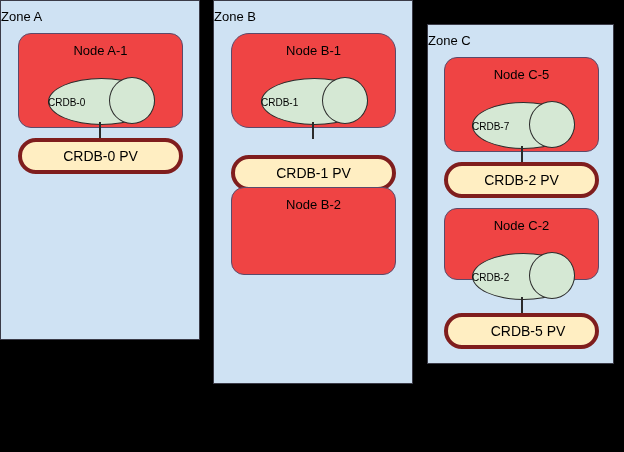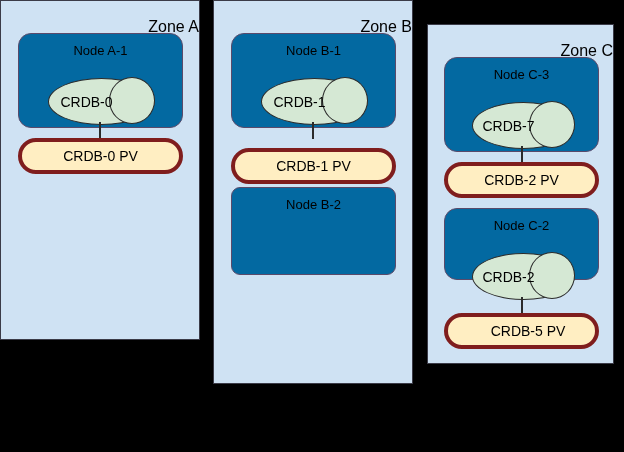--- a/index.html
+++ b/index.html
@@ -25,32 +25,32 @@
   
   .zone {
     position: absolute;
     background: #cfe2f3;
     border: 1px solid #3b3b47;
     box-sizing: border-box;
   }
   .zone-title {
     position: absolute;
     left: 0;
-    top: 18px;
+    top: 8px;
     width: 100%;
-    text-align: right;
-    font-size: 16px;
+    text-align: left;
+    font-size: 13px;
     line-height: 16px;
     color: #000000;
     white-space: nowrap;
   }
   
   .node {
     position: absolute;
-    background: #0369a1;
+    background: #ef4444;
     border: 1px solid #5a4a6a;
     border-radius: 13px;
     box-sizing: border-box;
   }
   .node-title {
     position: absolute;
     left: 0;
     top: 9px;
     width: 100%;
     text-align: center;
@@ -79,26 +79,25 @@
     right: 0px;
     width: 46px;
     height: 100%;
     border: 1px solid #2b2b2b;
     border-radius: 50%;
     background: #d5e8d4;
     box-sizing: border-box;
   }
   .cyl-label {
     position: absolute;
-    left: 8px;
+    left: 0;
     top: 50%;
     transform: translateY(-50%);
     width: calc(100% - 46px);
-    text-align: center;
-    font-size: 14px;
+    font-size: 10px;
     line-height: 13px;
     white-space: nowrap;
     z-index: 2;
   }
   
   .pv {
     position: absolute;
     background: #ffeec2;
     border: 4px solid #7f1d1d;
     border-radius: 18px;
@@ -139,45 +138,45 @@
     <div class="connector" style="left:98px; top:121px; height:17px;"></div>
 
     <div class="pv" style="left:17px; top:137px; width:165px; height:36px;">
       <span class="pv-label">CRDB-0 PV</span>
     </div>
   </div>
 
   <div class="zone" style="left:213px; top:0px; width:200px; height:384px;">
     <div class="zone-title">Zone B</div>
 
-    <div class="node" style="left:17px; top:32px; width:165px; height:95px;">
+    <div class="node" style="left:17px; top:32px; width:165px; height:95px;border-radius:18px;">
       <div class="node-title">Node B-1</div>
       <div class="cyl" style="left:29px; top:44px; width:107px; height:47px;">
         <div class="cyl-body"></div>
         <div class="cyl-cap"></div>
         <div class="cyl-label">CRDB-1</div>
       </div>
     </div>
 
     <div class="connector" style="left:98px; top:121px; height:17px;"></div>
 
-    <div class="pv" style="left:17px; top:147px; width:165px; height:36px;">
+    <div class="pv" style="left:17px; top:154px; width:165px; height:36px;">
       <span class="pv-label">CRDB-1 PV</span>
     </div>
 
-    <div class="node" style="left:17px; top:186px; width:165px; height:88px;border-radius:9px;">
+    <div class="node" style="left:17px; top:186px; width:165px; height:88px;">
       <div class="node-title">Node B-2</div>
     </div>
   </div>
 
   <div class="zone" style="left:427px; top:0px; width:187px; height:340px;margin-top:24px;">
     <div class="zone-title">Zone C</div>
 
     <div class="node" style="left:16px; top:32px; width:155px; height:95px;">
-      <div class="node-title">Node C-3</div>
+      <div class="node-title">Node C-5</div>
       <div class="cyl" style="left:27px; top:44px; width:103px; height:47px;">
         <div class="cyl-body"></div>
         <div class="cyl-cap"></div>
         <div class="cyl-label">CRDB-7</div>
       </div>
     </div>
 
     <div class="connector" style="left:93px; top:121px; height:17px;"></div>
 
     <div class="pv" style="left:16px; top:137px; width:155px; height:36px;">

